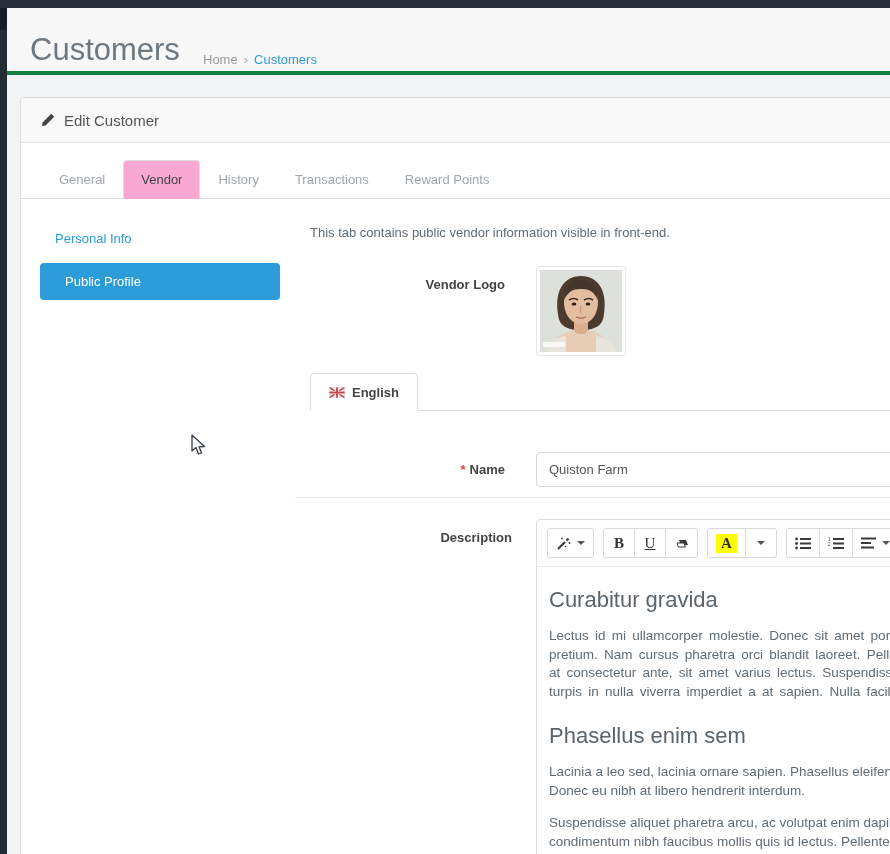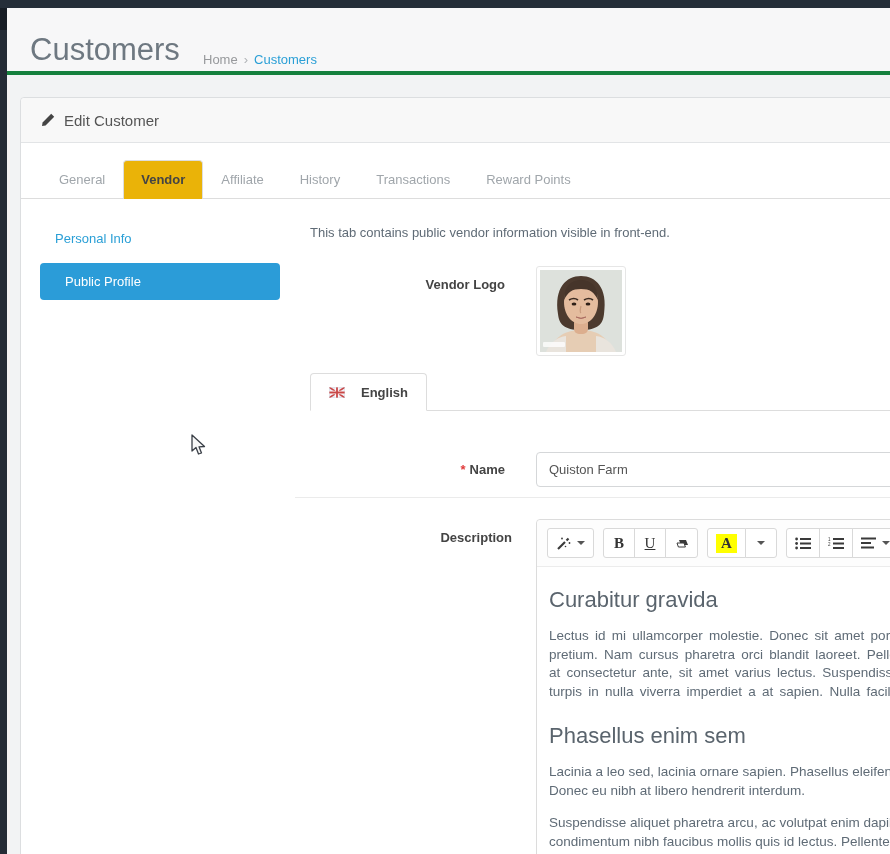--- a/index.html
+++ b/index.html
@@ -26,41 +26,41 @@
                    border-radius:4px 4px 0 0; display:flex; align-items:center; padding-left:20px;
                    font-size:15px; color:#555; }
   .panel-heading svg { margin-right:9px; }
 
   
   .nav-tabs { position:absolute; left:0; top:62px; width:100%; height:39px;
               border-bottom:1px solid #ddd; display:flex; padding-left:20px; list-style:none; }
   .nav-tabs .tab { font-size:13px; color:#a0a6ab; padding:11px 17px; cursor:pointer;
                    border:1px solid transparent; border-bottom:none; margin-bottom:-1px;
                    border-radius:4px 4px 0 0; }
-  .nav-tabs .tab.active { background:#eab308; border-color:#ddd; color:#444; font-weight:bold; }
+  .nav-tabs .tab.active { background:#f9a8d4; border-color:#ddd; color:#444; font-weight:normal; }
 
   
   .subnav-link { position:absolute; left:40px; top:231px; font-size:13px; color:#2a9fd6;
                  padding:0 15px; cursor:pointer; }
   .subnav-active { position:absolute; left:40px; top:263px; width:240px; height:37px;
                    background:#2b9cd8; border-radius:4px; color:#fff; font-size:13px;
                    display:flex; align-items:center; padding-left:25px; cursor:pointer; }
 
   
   .info-text { position:absolute; left:310px; top:225px; font-size:13px; color:#5f6b76; }
   .lbl { font-size:13px; font-weight:bold; color:#444; }
   .vendor-logo-label { position:absolute; left:310px; top:277px; width:195px; text-align:right; }
   .logo-box { position:absolute; left:536px; top:266px; width:90px; height:90px;
               background:#fff; border:1px solid #e6e6e6; border-radius:3px; padding:3px; cursor:pointer; }
 
   
   .lang-tabs-line { position:absolute; left:310px; top:410px; width:1230px; height:1px; background:#ddd; }
   .lang-tab { position:absolute; left:310px; top:373px; height:38px; padding:0 18px;
               background:#fff; border:1px solid #ddd; border-bottom:1px solid #fff;
-              border-radius:4px 4px 0 0; display:flex; align-items:center; gap:16px;
+              border-radius:4px 4px 0 0; display:flex; align-items:center; gap:7px;
               font-size:13px; font-weight:bold; color:#444; cursor:pointer; z-index:2; }
 
   
   .name-label { position:absolute; left:310px; top:462px; width:195px; text-align:right; }
   .req { color:#e03b3b; margin-right:4px; }
   .name-input { position:absolute; left:536px; top:452px; width:520px; height:35px;
                 border:1px solid #d5d7d9; border-radius:4px; padding:0 12px;
                 font-size:13px; color:#555; font-family:"Liberation Sans", sans-serif; background:#fff; }
   .hr-divider { position:absolute; left:295px; top:497px; width:1245px; height:1px; background:#ebebeb; }
 
@@ -112,21 +112,20 @@
   <div class="panel-heading">
     <svg width="14" height="14" viewBox="0 0 14 14">
       <path d="M10.2 0.8 L13.2 3.8 L4.6 12.4 L1 13 L1.6 9.4 Z" fill="#444"></path>
     </svg>
     <span>Edit Customer</span>
   </div>
 
   <ul class="nav-tabs">
     <li class="tab">General</li>
     <li class="tab active">Vendor</li>
-    <li class="tab">Affiliate</li>
     <li class="tab">History</li>
     <li class="tab">Transactions</li>
     <li class="tab">Reward Points</li>
   </ul>
 </div>
 
 <div class="subnav-link">Personal Info</div>
 <div class="subnav-active">Public Profile</div>
 
 <div class="info-text">This tab contains public vendor information visible in front-end.</div>

